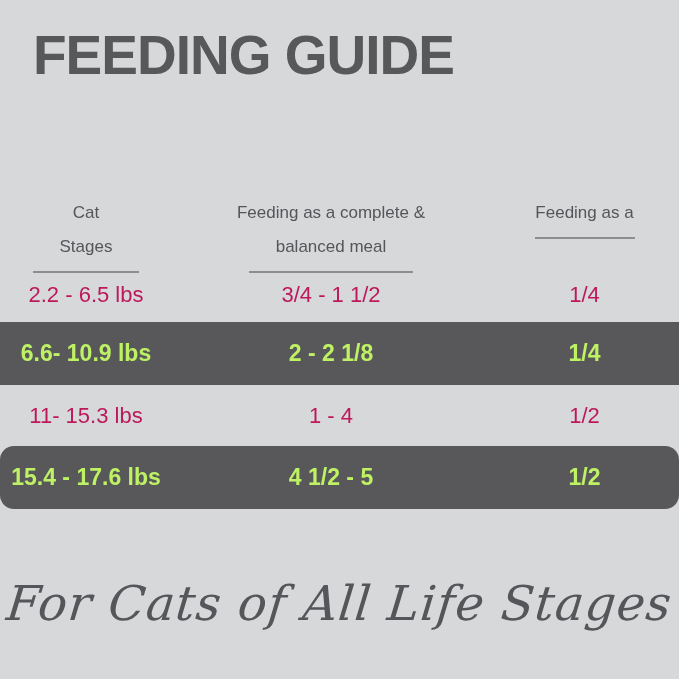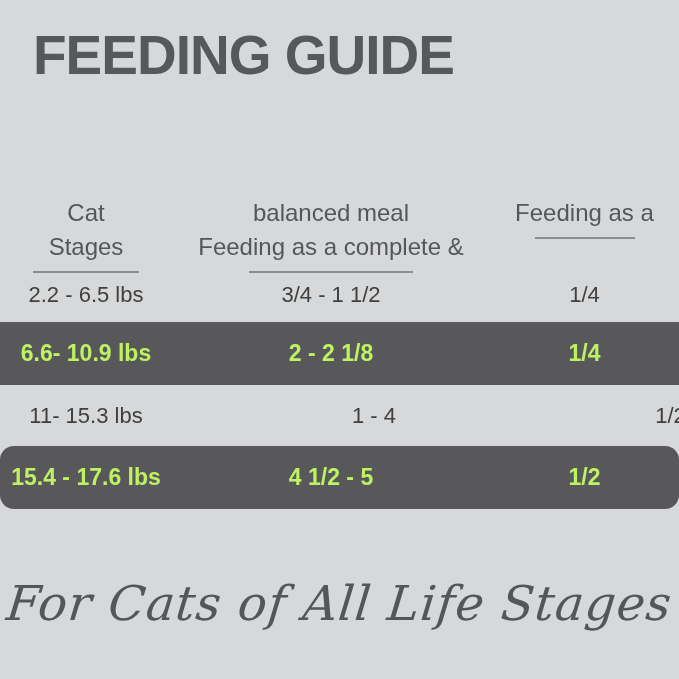--- a/index.html
+++ b/index.html
@@ -43,21 +43,21 @@
     grid-template-columns: 172px 318px 189px;
     width: 679px;
   }
 
   
   .thead {
     position: absolute;
     top: 196px;
     left: 0;
     color: #55565a;
-    font-size: 24px;
+    font-size: 17px;
     line-height: 34px;
     text-align: left;
   }
   .th {
     display: flex;
     flex-direction: column;
     align-items: center;
   }
   .th-underline {
     height: 2px;
@@ -71,25 +71,25 @@
   
   .tbody {
     position: absolute;
     top: 268px;
     left: 0;
   }
   .row {
     align-items: center;
     text-align: center;
     font-size: 22px;
-    color: #404040;
+    color: #be185d;
   }
   .row:nth-child(1) { height: 54px; }
   .row:nth-child(2) { height: 63px; }
-  .row:nth-child(3) { height: 61px; gap: 43px; }
+  .row:nth-child(3) { height: 61px; }
   .row:nth-child(4) { height: 63px; border-radius: 14px; }
   .row.dark {
     background: #58585a;
     color: #bef264;
     font-weight: 700;
     font-size: 23px;
   }
 
   
   .footer {
@@ -116,22 +116,22 @@
     <div class="title">FEEDING GUIDE</div>
   </div>
 
   <div class="thead grid">
     <div class="th">
       <span>Cat</span>
       <span>Stages</span>
       <div class="th-underline"></div>
     </div>
     <div class="th">
+      <span>Feeding as a complete &amp;</span>
       <span>balanced meal</span>
-      <span>Feeding as a complete &amp;</span>
       <div class="th-underline"></div>
     </div>
     <div class="th">
       <span>Feeding as a</span>
       <div class="th-underline"></div>
     </div>
   </div>
 
   <div class="tbody">
     <div class="row grid">

